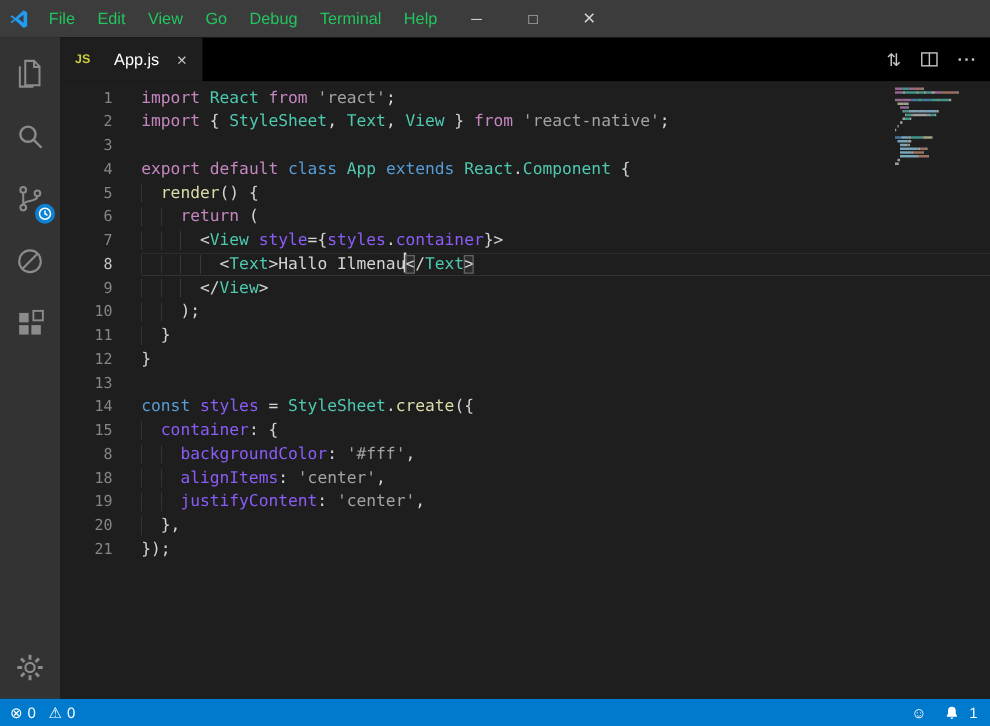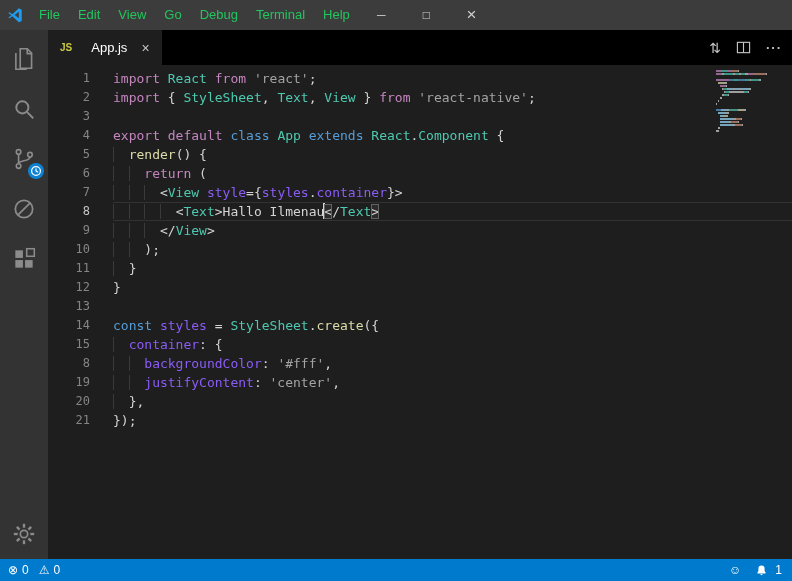--- a/index.html
+++ b/index.html
@@ -235,20 +235,24 @@
               <span class="ln">14</span>
               <span class="code"><span class="tk-st">const </span><span class="tk-v">styles </span><span class="tk-p">= </span><span class="tk-t">StyleSheet</span><span class="tk-p">.</span><span class="tk-f">create</span><span class="tk-p">({</span></span>
             </div>
             <div class="line">
               <span class="ln">15</span>
               <span class="code"><span class="tk-ind">  </span><span class="tk-v">container</span><span class="tk-p">: {</span></span>
             </div>
             <div class="line">
               <span class="ln">8</span>
               <span class="code"><span class="tk-ind">  </span><span class="tk-ind">  </span><span class="tk-v">backgroundColor</span><span class="tk-p">: </span><span class="tk-s">'#fff'</span><span class="tk-p">,</span></span>
+            </div>
+            <div class="line">
+              <span class="ln">18</span>
+              <span class="code"><span class="tk-ind">  </span><span class="tk-ind">  </span><span class="tk-v">alignItems</span><span class="tk-p">: </span><span class="tk-s">'center'</span><span class="tk-p">,</span></span>
             </div>
             <div class="line">
               <span class="ln">19</span>
               <span class="code"><span class="tk-ind">  </span><span class="tk-ind">  </span><span class="tk-v">justifyContent</span><span class="tk-p">: </span><span class="tk-s">'center'</span><span class="tk-p">,</span></span>
             </div>
             <div class="line">
               <span class="ln">20</span>
               <span class="code"><span class="tk-ind">  </span><span class="tk-p">},</span></span>
             </div>
             <div class="line">

